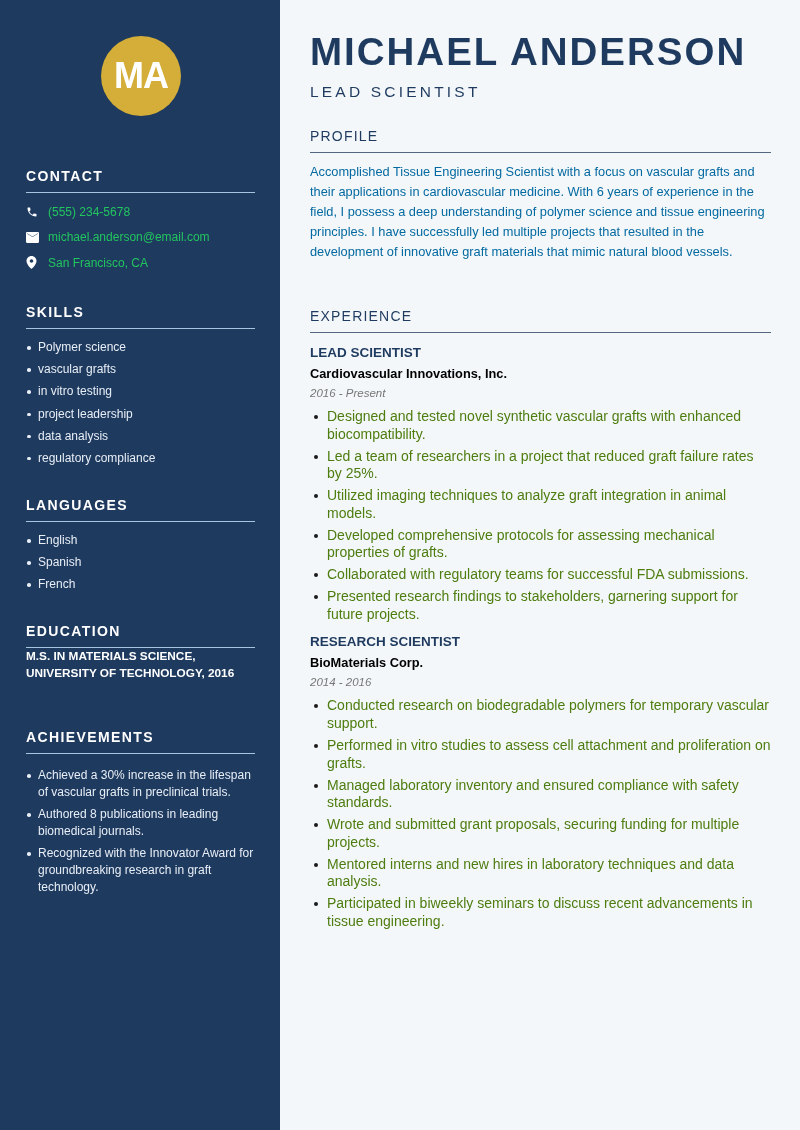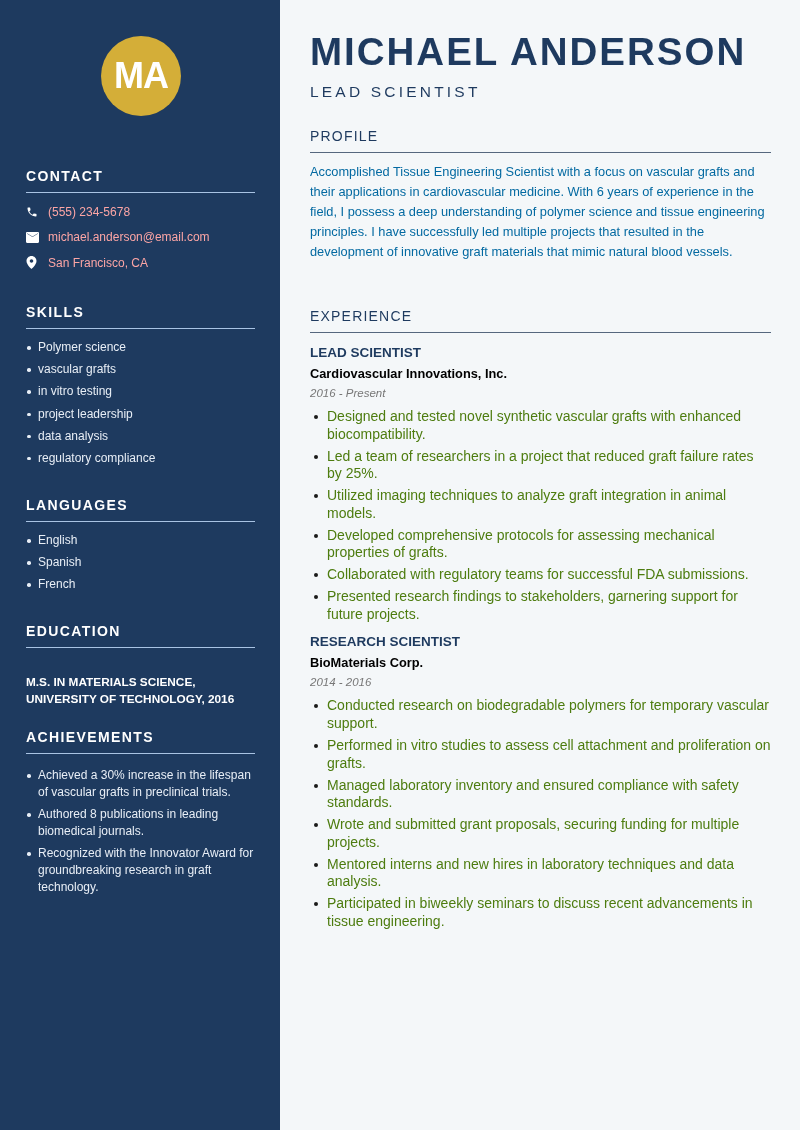--- a/index.html
+++ b/index.html
@@ -26,36 +26,36 @@
       letter-spacing: -1px;
     }
     .side-section { position: absolute; left: 26px; width: 229px; }
     .side-heading {
       font-weight: bold; font-size: 14px; letter-spacing: 1.4px;
       color: #ffffff; padding-bottom: 8px;
       border-bottom: 1.5px solid #a9c3e3;
     }
     .contact-row {
       display: flex; align-items: center; height: 25.5px;
-      font-size: 12px; color: #fca5a5;
+      font-size: 12px; color: #22c55e;
     }
     .contact-row .ic { width: 22px; display: flex; align-items: center; }
     .side-list { list-style: none; }
     .side-list li {
       position: relative; padding-left: 12px;
       font-size: 12px; color: #e8eef6; line-height: 17px;
       margin-bottom: 5.2px;
     }
     .side-list li::before {
       content: ""; position: absolute; left: 1px; top: 7px;
       width: 3.5px; height: 3.5px; border-radius: 50%; background: #e8eef6;
     }
     .edu {
       font-weight: bold; font-size: 11.8px; color: #ffffff;
-      line-height: 17px; margin-top: 26px;
+      line-height: 17px; margin-top: 0;
     }
     .main { position: absolute; left: 310px; top: 0; width: 461px; }
     .name {
       position: absolute; top: 30px; left: 0;
       font-weight: bold; font-size: 38.5px; letter-spacing: 2px;
       color: #1e3a5f; white-space: nowrap;
     }
     .title {
       position: absolute; top: 83px; left: 0;
       font-size: 15.5px; letter-spacing: 3.2px; color: #1e3a5f;

